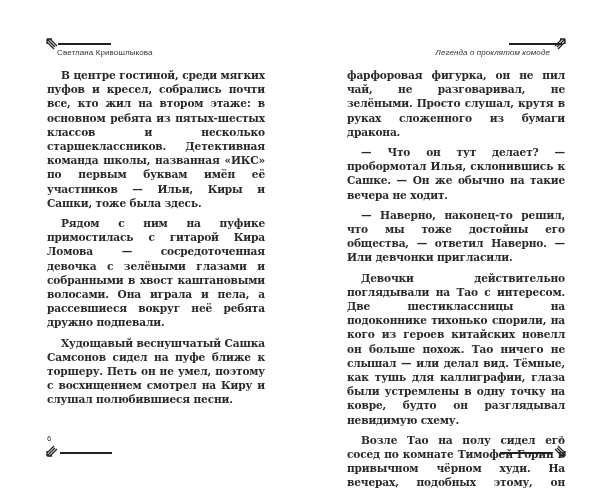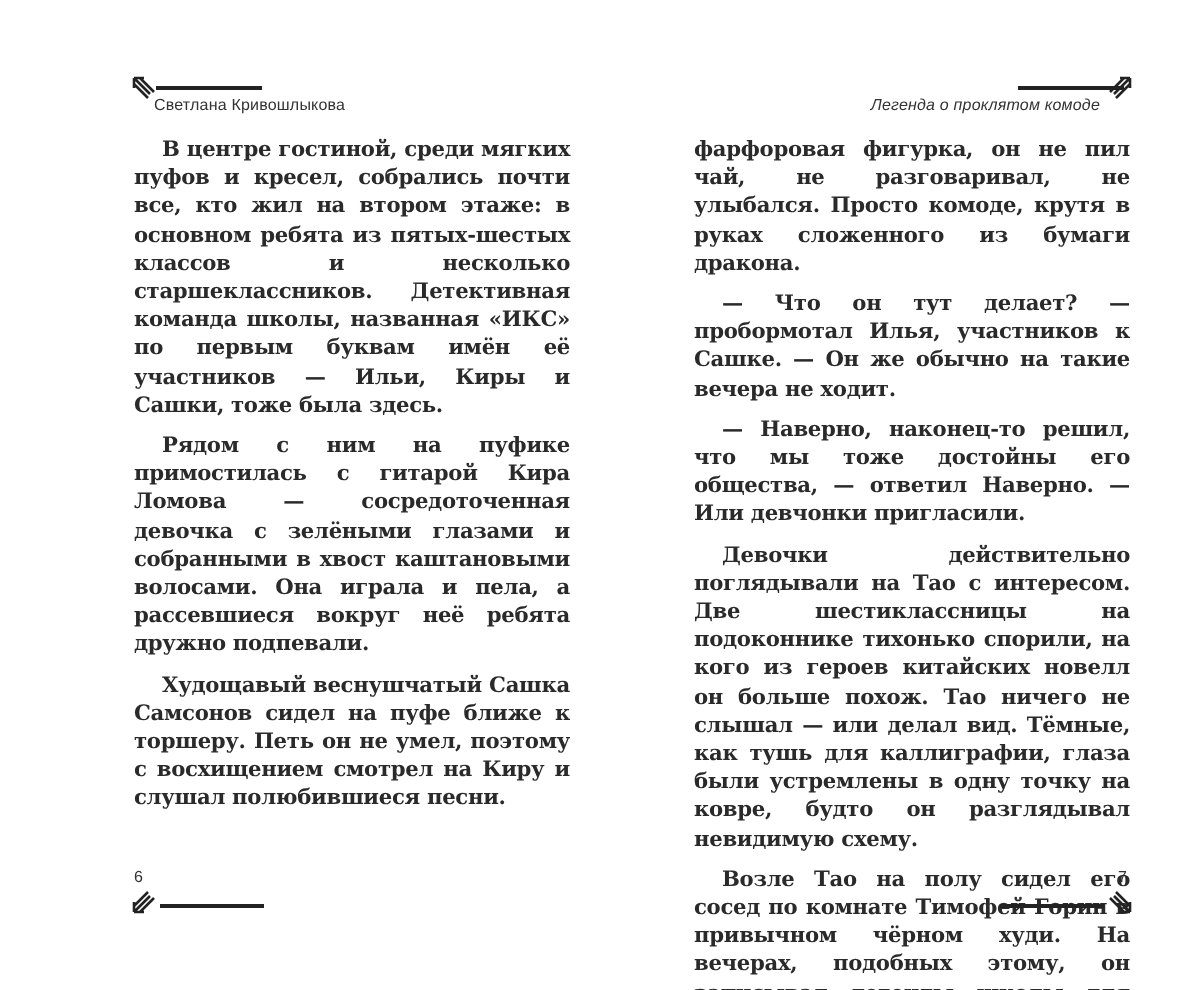--- a/index.html
+++ b/index.html
@@ -1,21 +1,21 @@
 <!DOCTYPE html>
 <html><head>
 <meta charset="utf-8">
 <style>
   html, body { margin: 0; padding: 0; }
   body {
     width: 600px; height: 495px; background: #ffffff; position: relative; overflow: hidden;
     font-family: "DejaVu Serif", "Liberation Serif", serif; color: #222;
   }
   .page { position: absolute; top: 0; width: 300px; height: 495px; }
-  .page.left { left: 0; margin-left: 20px; }
+  .page.left { left: 0; }
   .page.right { left: 312px; }
   .running-head {
     position: absolute; top: 48px; font-family: "Liberation Sans", sans-serif;
     font-size: 8px; color: #333; letter-spacing: 0.1px;
   }
   .left .running-head { left: 57px; }
   .right .running-head { right: 62px; font-style: italic; }
   .head-rule { position: absolute; top: 43px; height: 1.5px; background: #222; }
   .left .head-rule { left: 58px; width: 53px; }
   .right .head-rule { right: 50px; width: 53px; }
@@ -70,22 +70,22 @@
 <div class="page right">
   <div class="head-rule"></div>
   <span class="corner-icon" style="left:242px;top:38px;">
     <svg viewBox="0 0 12 12">
         <path d="M11 1 L11 6 M11 1 L6 1 M11 1 L3 9 M8 1 L1 8 M11 4 L4 11" stroke="#222" stroke-width="1.3" fill="none"></path>
       </svg>
   </span>
   <div class="running-head">Легенда о проклятом комоде</div>
 
   <div class="text-block">
-    <p class="cont">фарфоровая фигурка, он не пил чай, не разговаривал, не улыбался. Просто комоде, крутя в руках сложенного из бумаги дракона.</p>
-    <p>— Что он тут делает? — пробормотал Илья, участников к Сашке. — Он же обычно на такие вечера не ходит.</p>
+    <p class="cont">фарфоровая фигурка, он не пил чай, не разговаривал, не зелёными. Просто слушал, крутя в руках сложенного из бумаги дракона.</p>
+    <p>— Что он тут делает? — пробормотал Илья, склонившись к Сашке. — Он же обычно на такие вечера не ходит.</p>
     <p>— Наверно, наконец-то решил, что мы тоже достойны его общества, — ответил Наверно. — Или девчонки пригласили.</p>
     <p>Девочки действительно поглядывали на Тао с интересом. Две шестиклассницы на подоконнике тихонько спорили, на кого из героев китайских новелл он больше похож. Тао ничего не слышал — или делал вид. Тёмные, как тушь для каллиграфии, глаза были устремлены в одну точку на ковре, будто он разглядывал невидимую схему.</p>
     <p>Возле Тао на полу сидел его сосед по комнате Тимофей Горин в привычном чёрном худи. На вечерах, подобных этому, он записывал легенды школы для коллекции, и сегодня тоже ждал, когда перейдут к страшилкам.</p>
 
   </div>
 
   <div class="page-number">7</div>
   <div class="foot-rule"></div>
   <span class="corner-icon" style="left:242px;top:445px;">
     <svg viewBox="0 0 12 12">

